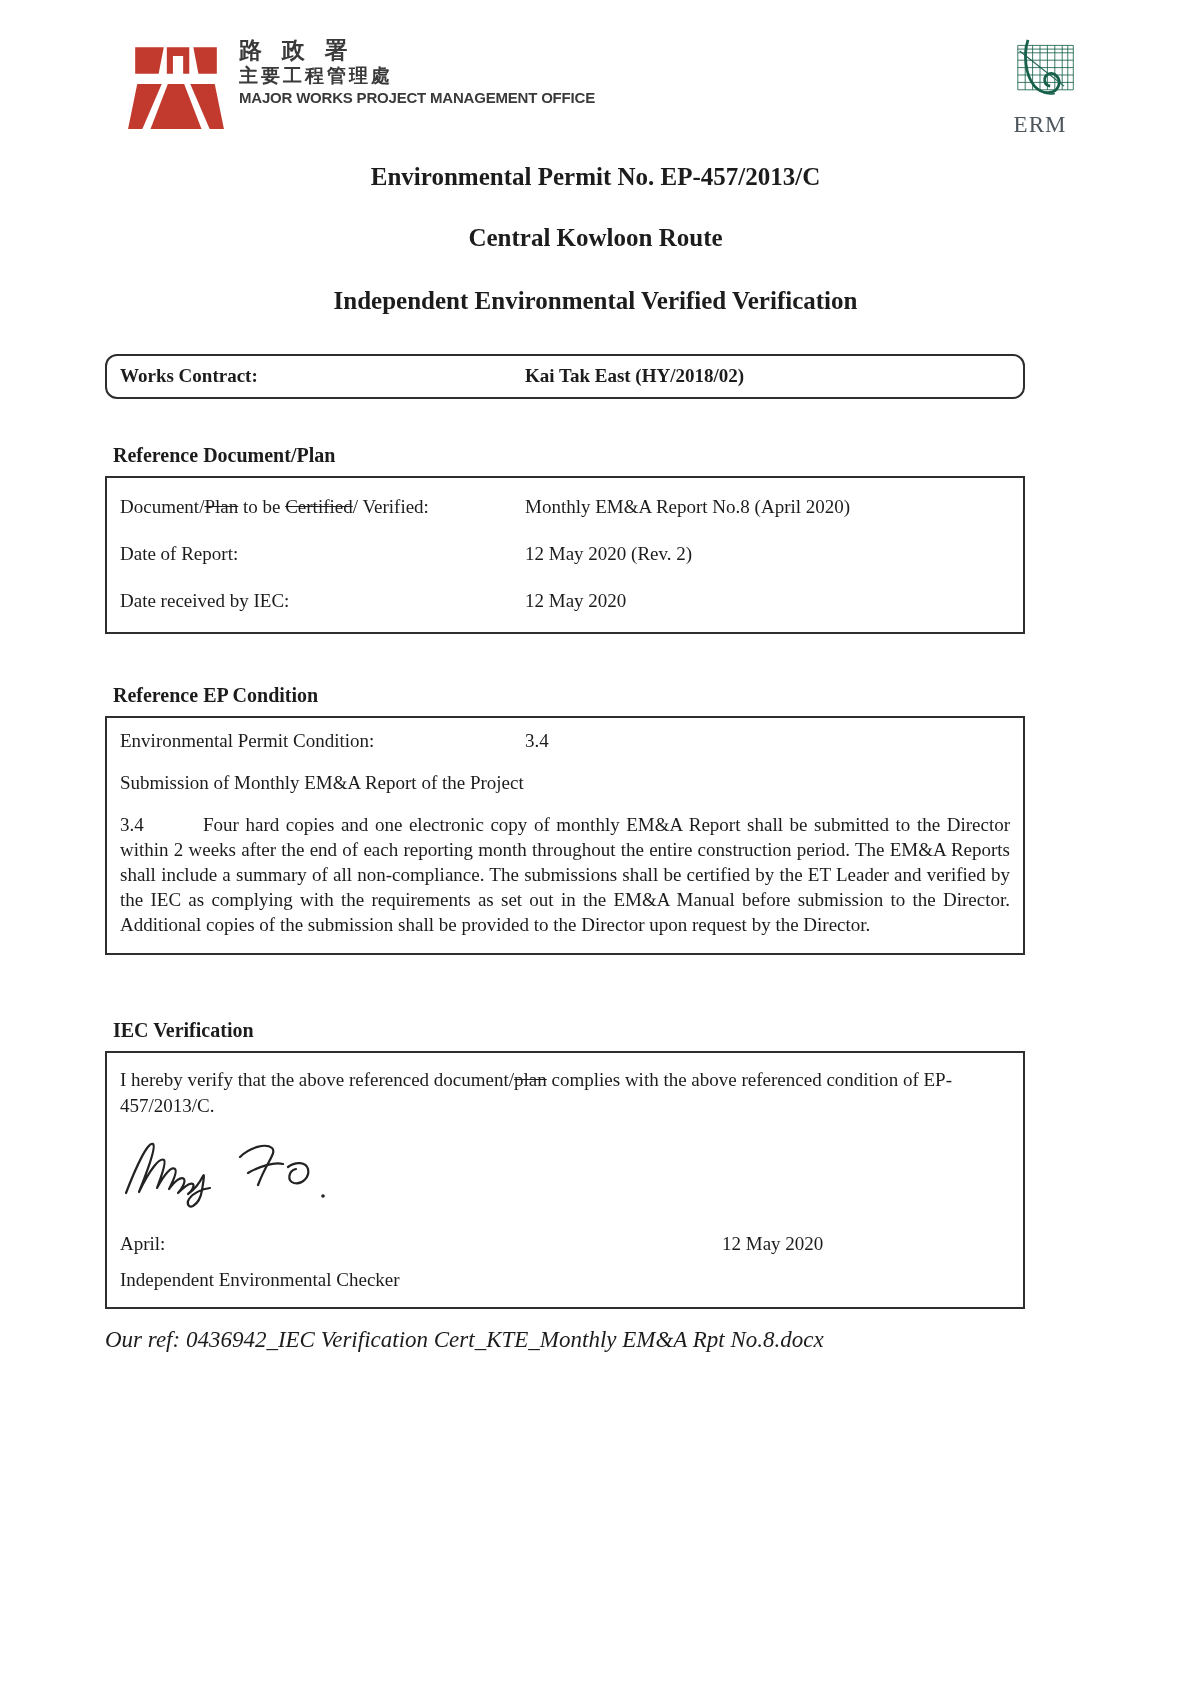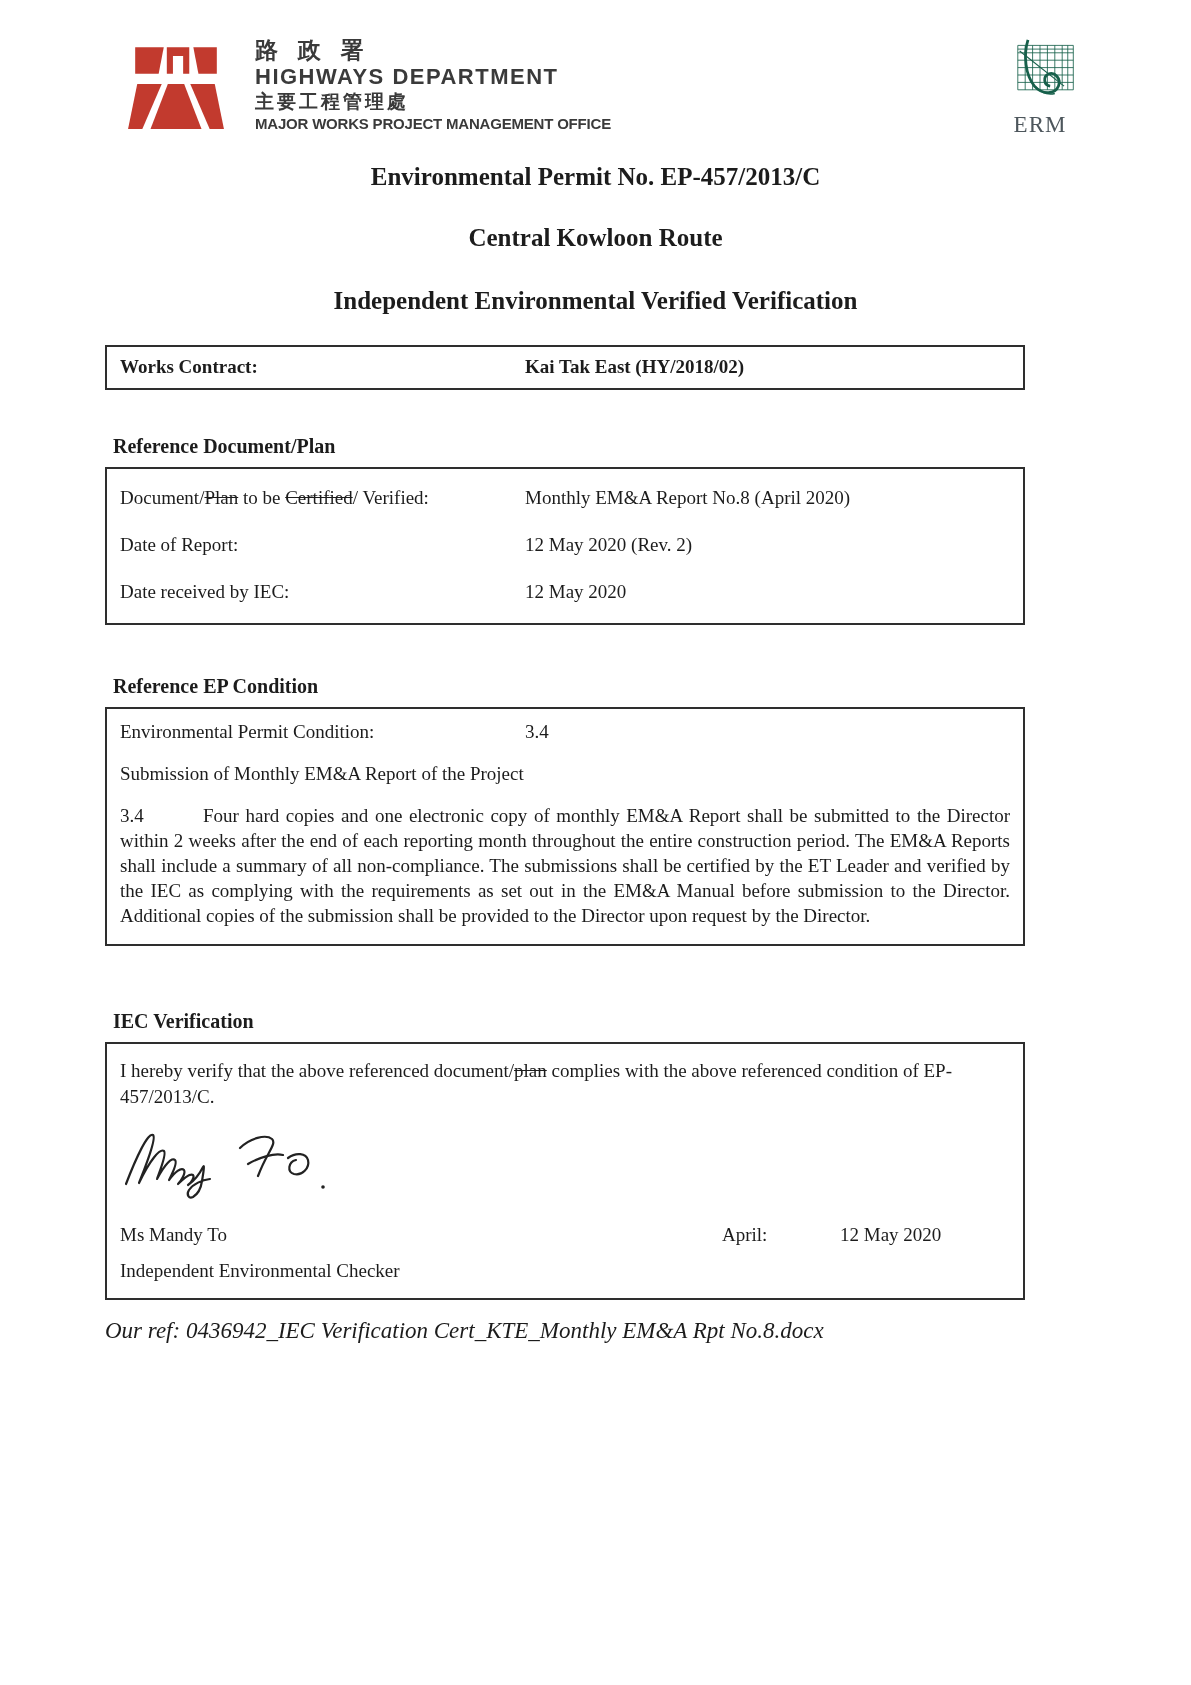--- a/index.html
+++ b/index.html
@@ -12,21 +12,21 @@
     overflow: hidden;
   }
   .page { width: 1191px; height: 1685px; }
 
   
   .masthead {
     display: flex; justify-content: space-between; align-items: flex-start;
     padding: 36px 108px 0 125px;
     height: 138px;
   }
-  .hyd-block { display: flex; align-items: flex-start; gap: 28px; }
+  .hyd-block { display: flex; align-items: flex-start; gap: 12px; }
   .hyd-logo { width: 102px; height: 96px; flex: 0 0 auto; }
   .hyd-text { padding-top: 2px; color: #3a3a3a; }
   .hyd-zh { font-family: "Liberation Serif", serif; font-size: 23px; font-weight: 700; letter-spacing: 7px; line-height: 26px; }
   .hyd-en { font-family: "Liberation Sans", sans-serif; font-size: 22px; font-weight: 700; letter-spacing: 1.5px; line-height: 26px; }
   .office-zh { font-family: "Liberation Serif", serif; font-size: 19px; font-weight: 600; letter-spacing: 3px; line-height: 24px; }
   .office-en { font-family: "Liberation Sans", sans-serif; font-size: 15px; font-weight: 600; letter-spacing: -0.2px; line-height: 20px; }
   .erm-block { width: 86px; text-align: center; padding-top: 2px; }
   .erm-logo { width: 80px; height: 74px; display: block; margin: 0 auto; }
   .erm-wordmark {
     font-family: "Liberation Serif", serif; font-size: 23px; line-height: 30px;
@@ -41,21 +41,21 @@
 
   
   .content { margin-left: 105px; width: 920px; }
   .box { border: 2px solid #2e2e2e; background: #fff; }
   .section-heading { font-size: 20px; font-weight: 700; margin-left: 8px; }
   .kv { display: grid; grid-template-columns: 405px 1fr; align-items: baseline; padding: 0 13px; }
   .kv .v { padding-left: 0; }
   .strike { text-decoration: line-through; }
   .fs19 { font-size: 19px; }
 
-  .works-box { margin-top: 29px; padding: 9px 0 10px 0; font-weight: 700; font-size: 19px; }
+  .works-box { margin-top: 38px; padding: 9px 0 10px 0; font-weight: 700; font-size: 19px; border-radius: 12px; }
 
   .h-refdoc { margin-top: 45px; }
   .refdoc-box { margin-top: 9px; padding: 12px 0 14px 0; font-size: 19px; }
   .refdoc-box .kv { padding-top: 6px; padding-bottom: 6px; }
   .refdoc-box .kv + .kv { margin-top: 13px; }
 
   .h-ep { margin-top: 50px; }
   .ep-box { margin-top: 9px; padding: 12px 0 16px 0; font-size: 19px; }
   .ep-subject { padding: 0 13px; margin-top: 20px; }
   .ep-clause { padding: 0 13px; margin-top: 18px; text-align: justify; line-height: 25px; }
@@ -87,21 +87,20 @@
         <polygon class="red" points="10,10 38,10 33,36 10,36"></polygon>
         <path class="red" d="M41,10 H63 V36 H57 V18.5 H47 V36 H41 Z"></path>
         <polygon class="red" points="67,10 90,10 90,36 72,36"></polygon>
 
         <polygon class="red" points="12,46 36,46 17,90 3,90"></polygon>
         <polygon class="red" points="42,46 58,46 75,90 25,90"></polygon>
         <polygon class="red" points="64,46 88,46 97,90 83,90"></polygon>
       </svg>
       <div class="hyd-text">
         <div class="hyd-zh">路 政 署</div>
-        <div class="hyd-en">HIGHWAYS  DEPARTMENT</div>
         <div class="office-zh">主要工程管理處</div>
         <div class="office-en">MAJOR WORKS PROJECT MANAGEMENT OFFICE</div>
       </div>
     </div>
     <div class="erm-block">
       <svg class="erm-logo" viewBox="0 0 80 80" aria-hidden="true">
 
         <g class="green-stroke" stroke-width="0.9">
           <path d="M16,8 H76 M16,16 H76 M16,24 H76 M16,32 H76 M16,40 H76 M16,48 H76 M16,56 H76"></path>
           <path d="M16,8 V56 M24,8 V56 M32,8 V56 M40,8 V56 M48,8 V56 M56,8 V56 M64,8 V56 M76,8 V56"></path>
@@ -164,21 +163,20 @@
         <svg class="signature-svg" viewBox="0 0 215 78" aria-hidden="true">
           <path class="sig" d="M6,60 C16,34 28,8 33,11 C37,14 24,46 19,59 C30,36 40,24 44,27 C47,30 39,49 37,55 C45,40 52,33 55,36 C58,39 51,52 49,56 C55,48 61,43 64,46 C66,49 61,57 58,60 C64,54 70,49 73,51 C75,53 71,59 68,61 C74,57 80,49 83,43 C85,39 83,51 82,57 C81,64 78,70 73,73 C69,75 66,71 69,66 C73,60 82,56 90,55"></path>
           <path class="sig" d="M120,24 C130,14 146,10 152,15 C157,20 147,28 138,52"></path>
           <path class="sig" d="M128,40 C140,33 154,29 163,31"></path>
           <path class="sig" d="M168,34 C176,28 186,29 188,36 C190,44 182,52 174,50 C167,48 168,38 176,36"></path>
           <circle cx="203" cy="63" r="1.8" fill="#222"></circle>
         </svg>
       </div>
 
       <div class="sign-row">
-        <span>Ms Mandy To</span>
         <span>April:</span>
         <span>12 May 2020</span>
       </div>
       <div class="sign-role fs19">Independent Environmental Checker</div>
     </div>
 
   </div>
   <div class="our-ref">Our ref: 0436942_IEC Verification Cert_KTE_Monthly EM&amp;A Rpt No.8.docx</div>
 
 </div>

